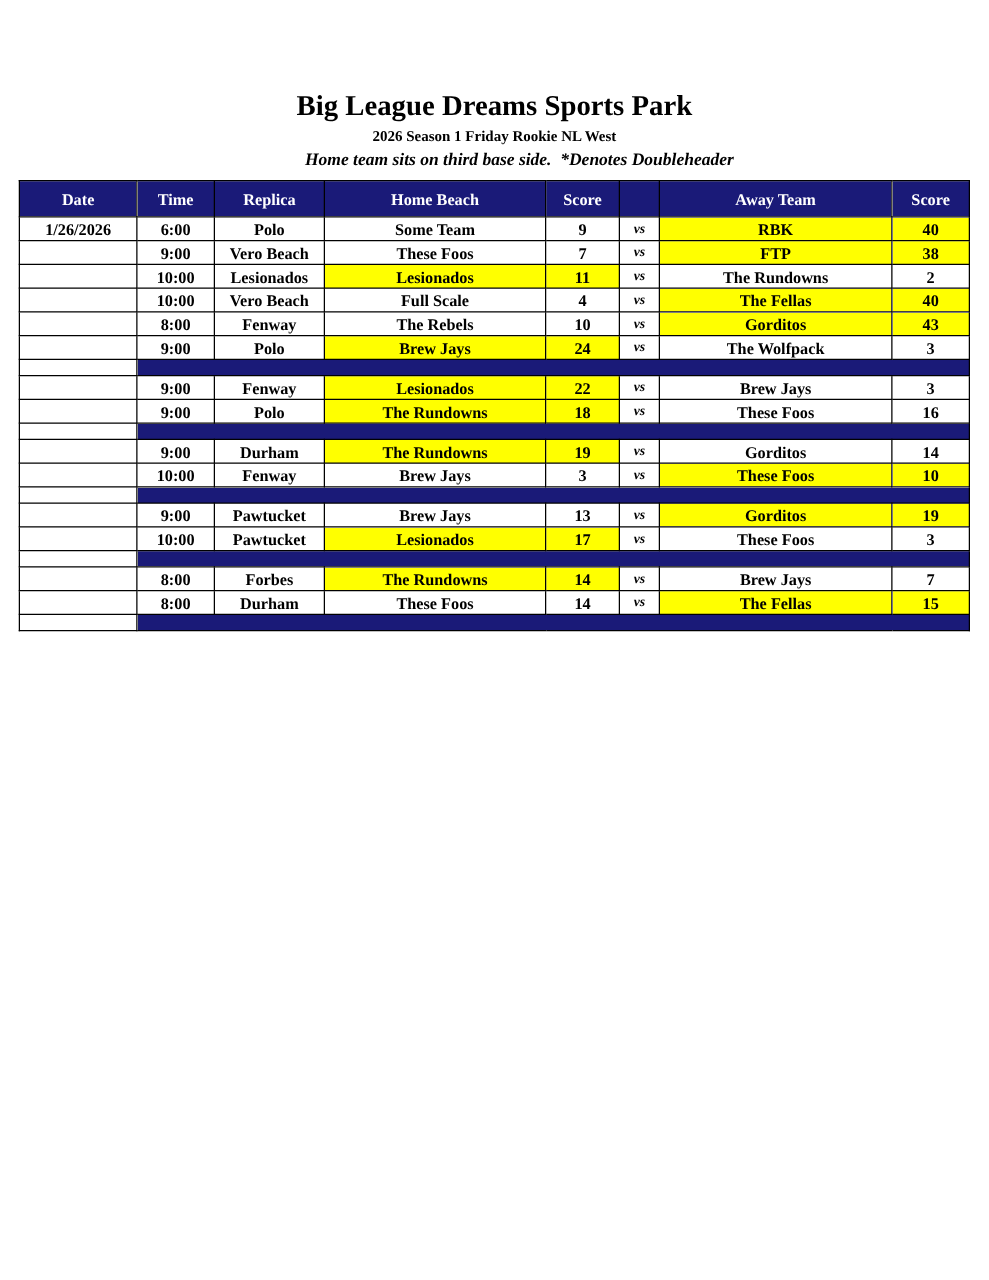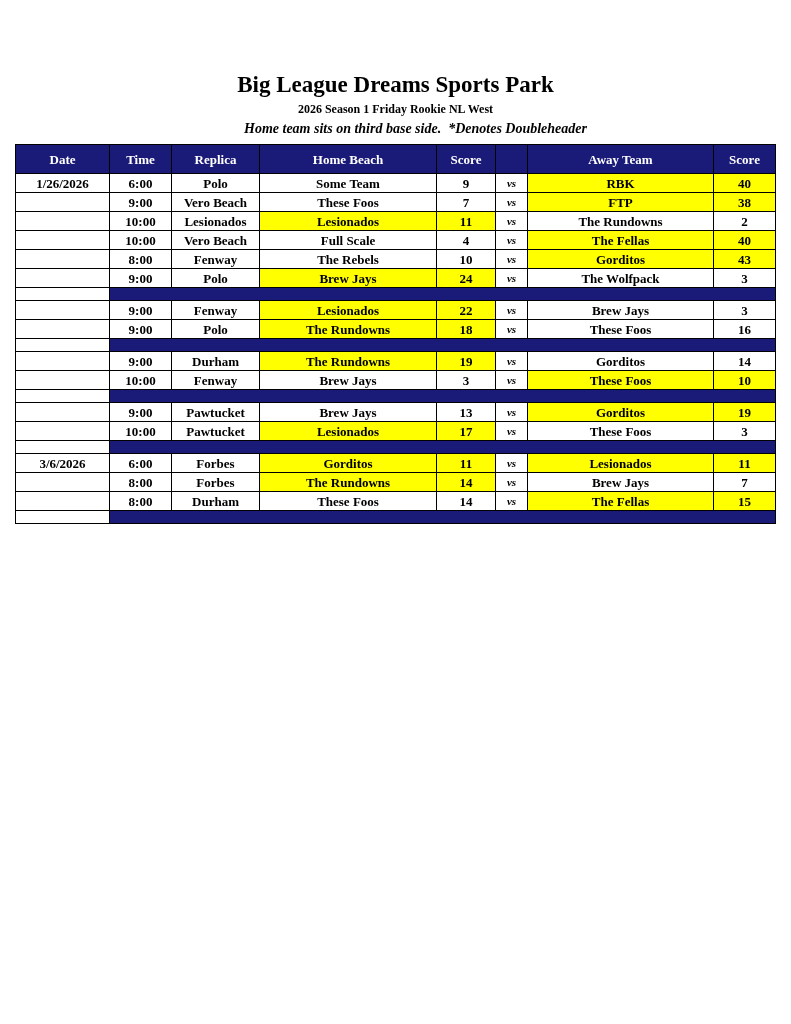--- a/index.html
+++ b/index.html
@@ -236,30 +236,20 @@
           <td class="hl">17</td>
           <td class="vs">vs</td>
           <td>These Foos</td>
           <td>3</td>
         </tr>
         <tr class="sep">
           <td></td>
           <td colspan="7" class="sep-bar"></td>
         </tr>
         <tr>
-          <td>3/6/2026</td>
-          <td>6:00</td>
-          <td>Forbes</td>
-          <td class="hl">Gorditos</td>
-          <td class="hl">11</td>
-          <td class="vs">vs</td>
-          <td class="hl">Lesionados</td>
-          <td class="hl">11</td>
-        </tr>
-        <tr>
           <td></td>
           <td>8:00</td>
           <td>Forbes</td>
           <td class="hl">The Rundowns</td>
           <td class="hl">14</td>
           <td class="vs">vs</td>
           <td>Brew Jays</td>
           <td>7</td>
         </tr>
         <tr>

